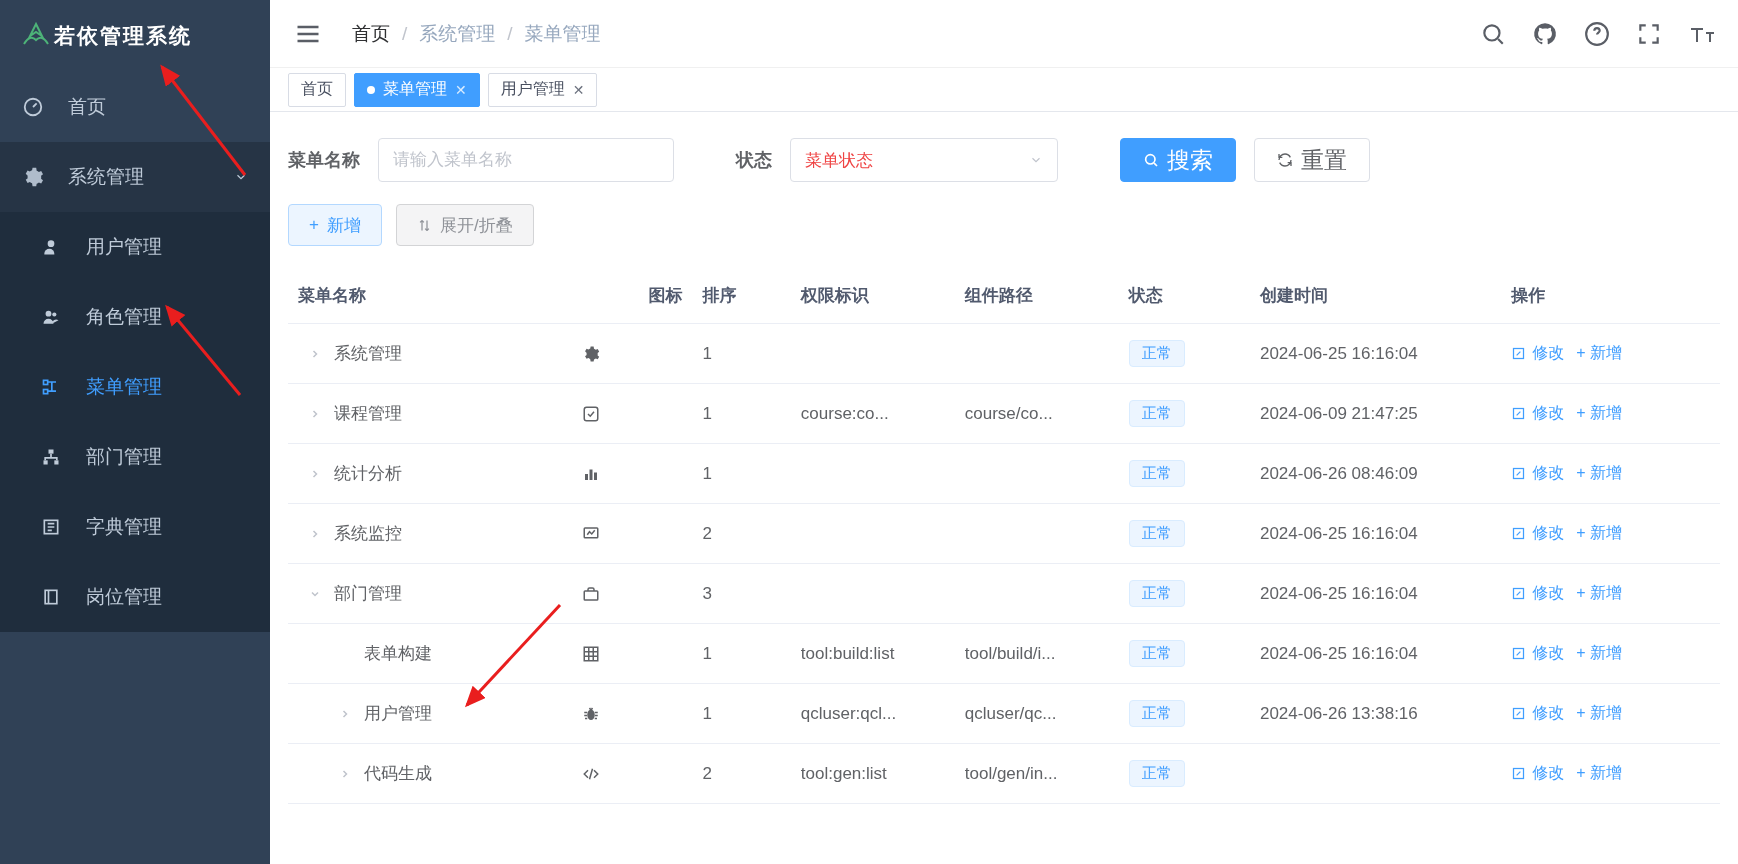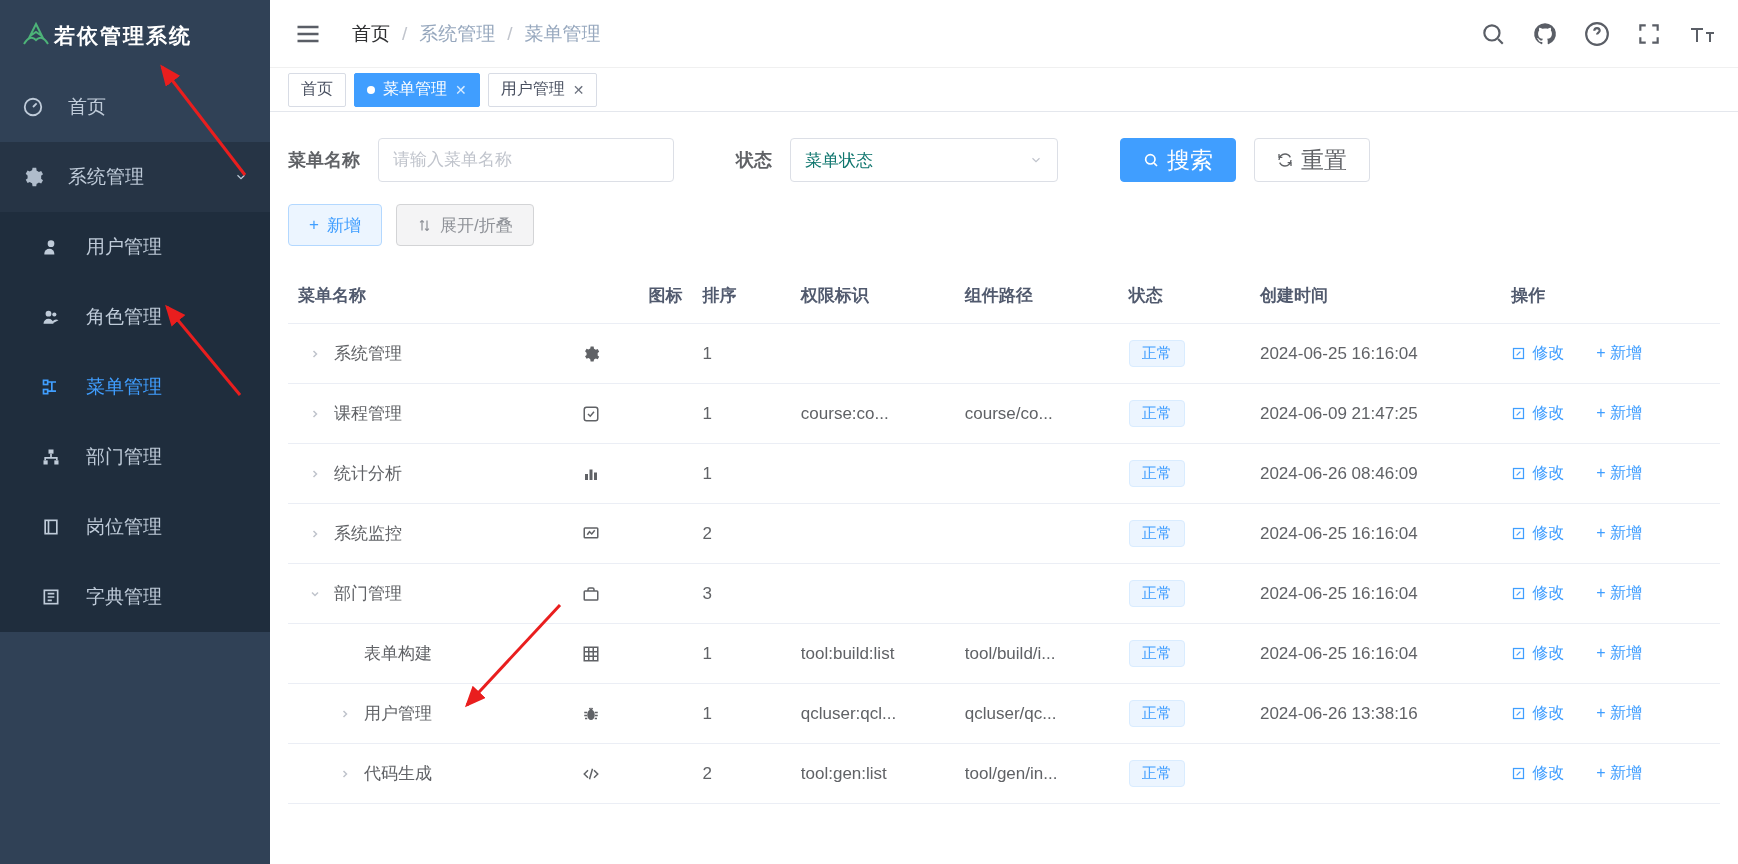--- a/index.html
+++ b/index.html
@@ -41,21 +41,21 @@
 .tab .close { font-size: 14px; opacity: 0.8; }
 
 
 .content { flex: 1; padding: 26px 18px 0 18px; overflow: auto; }
 
 
 .searchbar { display: flex; align-items: center; gap: 18px; margin-bottom: 22px; }
 .lbl { font-size: 18px; color: #606266; font-weight: 600; }
 .input { height: 44px; border: 1px solid #dcdfe6; border-radius: 4px; padding: 0 14px; font-size: 17px; color: #606266; width: 296px; }
 .input::placeholder { color: #c0c4cc; }
-.select { height: 44px; border: 1px solid #dcdfe6; border-radius: 4px; padding: 0 14px; font-size: 17px; color: #0f766e; width: 268px; display: flex; align-items: center; justify-content: space-between; cursor: pointer; }
+.select { height: 44px; border: 1px solid #dcdfe6; border-radius: 4px; padding: 0 14px; font-size: 17px; color: #ef4444; width: 268px; display: flex; align-items: center; justify-content: space-between; cursor: pointer; }
 .btn { height: 44px; padding: 0 22px; border-radius: 4px; font-size: 23px; cursor: pointer; display: flex; align-items: center; gap: 8px; border: 1px solid; }
 .btn-primary { background: #409eff; border-color: #409eff; color: #fff; }
 .btn-default { background: #fff; border-color: #dcdfe6; color: #606266; }
 .spacer-sm { width: 26px; }
 
 
 .actions-row { display: flex; gap: 14px; margin-bottom: 22px; }
 .btn-plain-primary { background: #ecf5ff; border: 1px solid #b3d8ff; color: #409eff; height: 42px; padding: 0 20px; border-radius: 4px; font-size: 17px; display: flex; align-items: center; gap: 8px; cursor: pointer; }
 .btn-plain-info { background: #f4f4f5; border: 1px solid #d3d4d6; color: #909399; height: 42px; padding: 0 20px; border-radius: 4px; font-size: 17px; display: flex; align-items: center; gap: 8px; cursor: pointer; }
 
@@ -67,21 +67,21 @@
 .col-icon { width: 110px; text-align: center; }
 .col-sort { width: 90px; }
 .col-perm { width: 150px; }
 .col-comp { width: 150px; }
 .col-status { width: 120px; }
 .col-time { width: 230px; }
 .col-ops { width: 200px; }
 .tree-cell { display: flex; align-items: center; gap: 12px; }
 .tree-toggle { width: 14px; height: 14px; display: inline-flex; align-items: center; justify-content: center; color: #c0c4cc; cursor: pointer; }
 .tag-ok { display: inline-block; padding: 3px 12px; background: #ecf5ff; color: #409eff; border-radius: 4px; border: 1px solid #d9ecff; font-size: 15px; }
-.row-ops { display: flex; gap: 32px; align-items: flex-start; }
+.row-ops { display: flex; gap: 12px; align-items: flex-start; }
 .link-btn { color: #409eff; font-size: 16px; cursor: pointer; display: inline-flex; align-items: center; gap: 6px; }
 
 
 .arrow { position: absolute; pointer-events: none; }
 
 svg { display: block; }
 </style>
 </head>
 <body>
 
@@ -155,34 +155,34 @@
               <rect x="3" y="16" width="5" height="5"></rect>
               <rect x="16" y="16" width="5" height="5"></rect>
               <path d="M12 8v5M5 16v-3h14v3" stroke="currentColor" stroke-width="2" fill="none"></path>
             </svg>
           </span>
         <span>部门管理</span>
       </div>
       <div class="submenu-item">
         <span class="mi-icon">
             <svg width="20" height="20" viewBox="0 0 24 24" fill="none" stroke="currentColor" stroke-width="2">
+              <rect x="4" y="4" width="16" height="16"></rect>
+              <path d="M8 8h8M8 12h8M8 16h5"></path>
+            </svg>
+          </span>
+        <span>字典管理</span>
+      </div>
+      <div class="submenu-item">
+        <span class="mi-icon">
+            <svg width="20" height="20" viewBox="0 0 24 24" fill="none" stroke="currentColor" stroke-width="2">
               <rect x="5" y="4" width="14" height="16"></rect>
               <path d="M9 4v16"></path>
             </svg>
           </span>
         <span>岗位管理</span>
-      </div>
-      <div class="submenu-item">
-        <span class="mi-icon">
-            <svg width="20" height="20" viewBox="0 0 24 24" fill="none" stroke="currentColor" stroke-width="2">
-              <rect x="4" y="4" width="16" height="16"></rect>
-              <path d="M8 8h8M8 12h8M8 16h5"></path>
-            </svg>
-          </span>
-        <span>字典管理</span>
       </div>
     </nav>
   </aside>
 
   <div class="main">
 
     <div class="topbar">
       <span class="hamburger">
         <svg width="28" height="28" viewBox="0 0 24 24" fill="none" stroke="#5a5e66" stroke-width="2">
             <path d="M3 6h18M3 12h18M3 18h18"></path>

